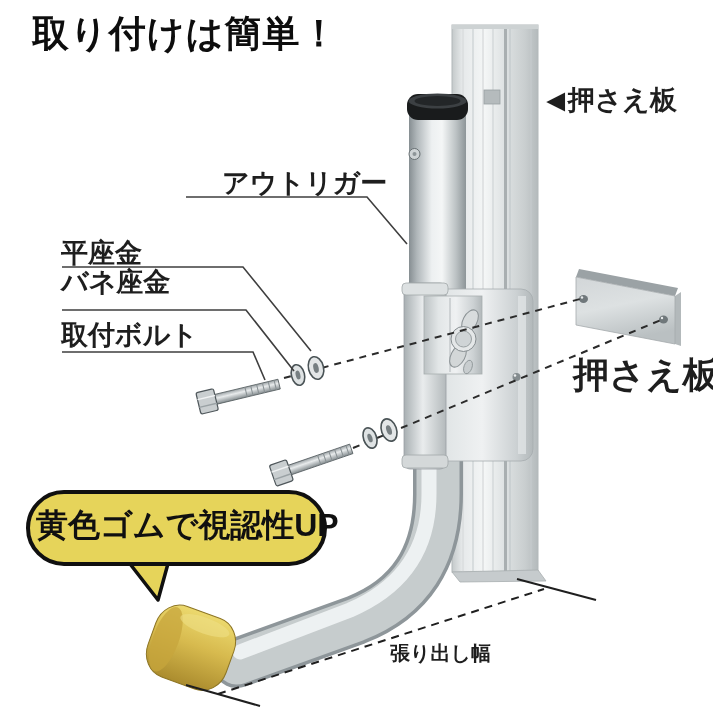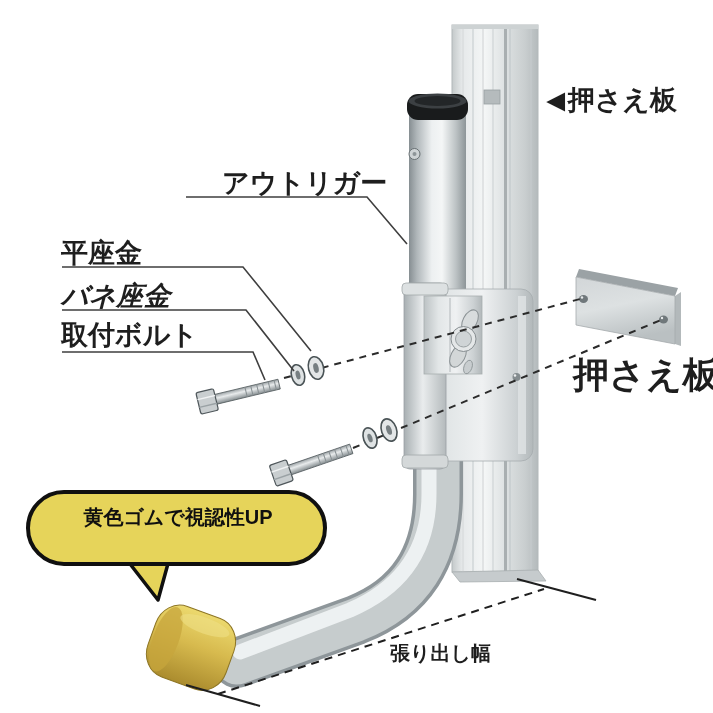--- a/index.html
+++ b/index.html
@@ -9,29 +9,29 @@
   }
   .stage svg{position:absolute;left:0;top:0;}
   .txt{position:absolute;white-space:nowrap;}
   .headline{
     left:32px;top:12px;font-size:37px;line-height:1.18;font-weight:900;
     color:#0d0d0d;letter-spacing:1px;
   }
   .lbl{font-size:27px;font-weight:600;color:#1e1e1e;}
   .lbl-outrigger{left:186px;top:165px;margin-left:36px;}
   .lbl-flat-washer{left:61px;top:235px;text-align:center;}
-  .lbl-spring-washer{left:61px;top:278px;font-style:italic;}
+  .lbl-spring-washer{left:61px;top:264px;}
   .lbl-mounting-bolt{left:61px;top:317px;}
   .lbl-target{left:547px;top:82px;display:flex;align-items:center;gap:3px;}
   .lbl-target .marker{font-size:23px;line-height:1;}
   .lbl-plate{left:573px;top:351px;font-size:36px;}
   .lbl-width{left:390px;top:640px;font-size:20px;}
   .callout-text{
     left:36px;top:504px;width:284px;text-align:center;
-    font-size:20px;font-weight:800;color:#101010;letter-spacing:0;
+    font-size:32px;font-weight:800;color:#101010;letter-spacing:0;
   }
 </style>
 </head>
 <body>
 
 <div class="stage">
 
   <svg width="713" height="713" viewBox="0 0 713 713">
     <defs>
       <linearGradient id="gPost" x1="0" y1="0" x2="1" y2="0">
@@ -207,20 +207,21 @@
       <line x1="517" y1="579" x2="596" y2="600"></line>
     </g>
 
     <g>
       <polygon points="120,551 172,549 158,600" stroke="#101010" stroke-width="3.5" stroke-linejoin="round" fill="#e6d45a"></polygon>
       <rect x="28" y="492" width="297" height="72" rx="36" ry="36" stroke="#101010" stroke-width="4" fill="#e6d45a"></rect>
     </g>
   </svg>
 
   <div class="txt headline">
+    <div>取り付けは簡単！</div>
   </div>
 
   <div class="txt lbl lbl-outrigger">アウトリガー</div>
   <div class="txt lbl lbl-flat-washer">平座金</div>
   <div class="txt lbl lbl-spring-washer">バネ座金</div>
   <div class="txt lbl lbl-mounting-bolt">取付ボルト</div>
 
   <div class="txt lbl lbl-target">
     <span class="marker">◀</span>
     <span>押さえ板</span>

